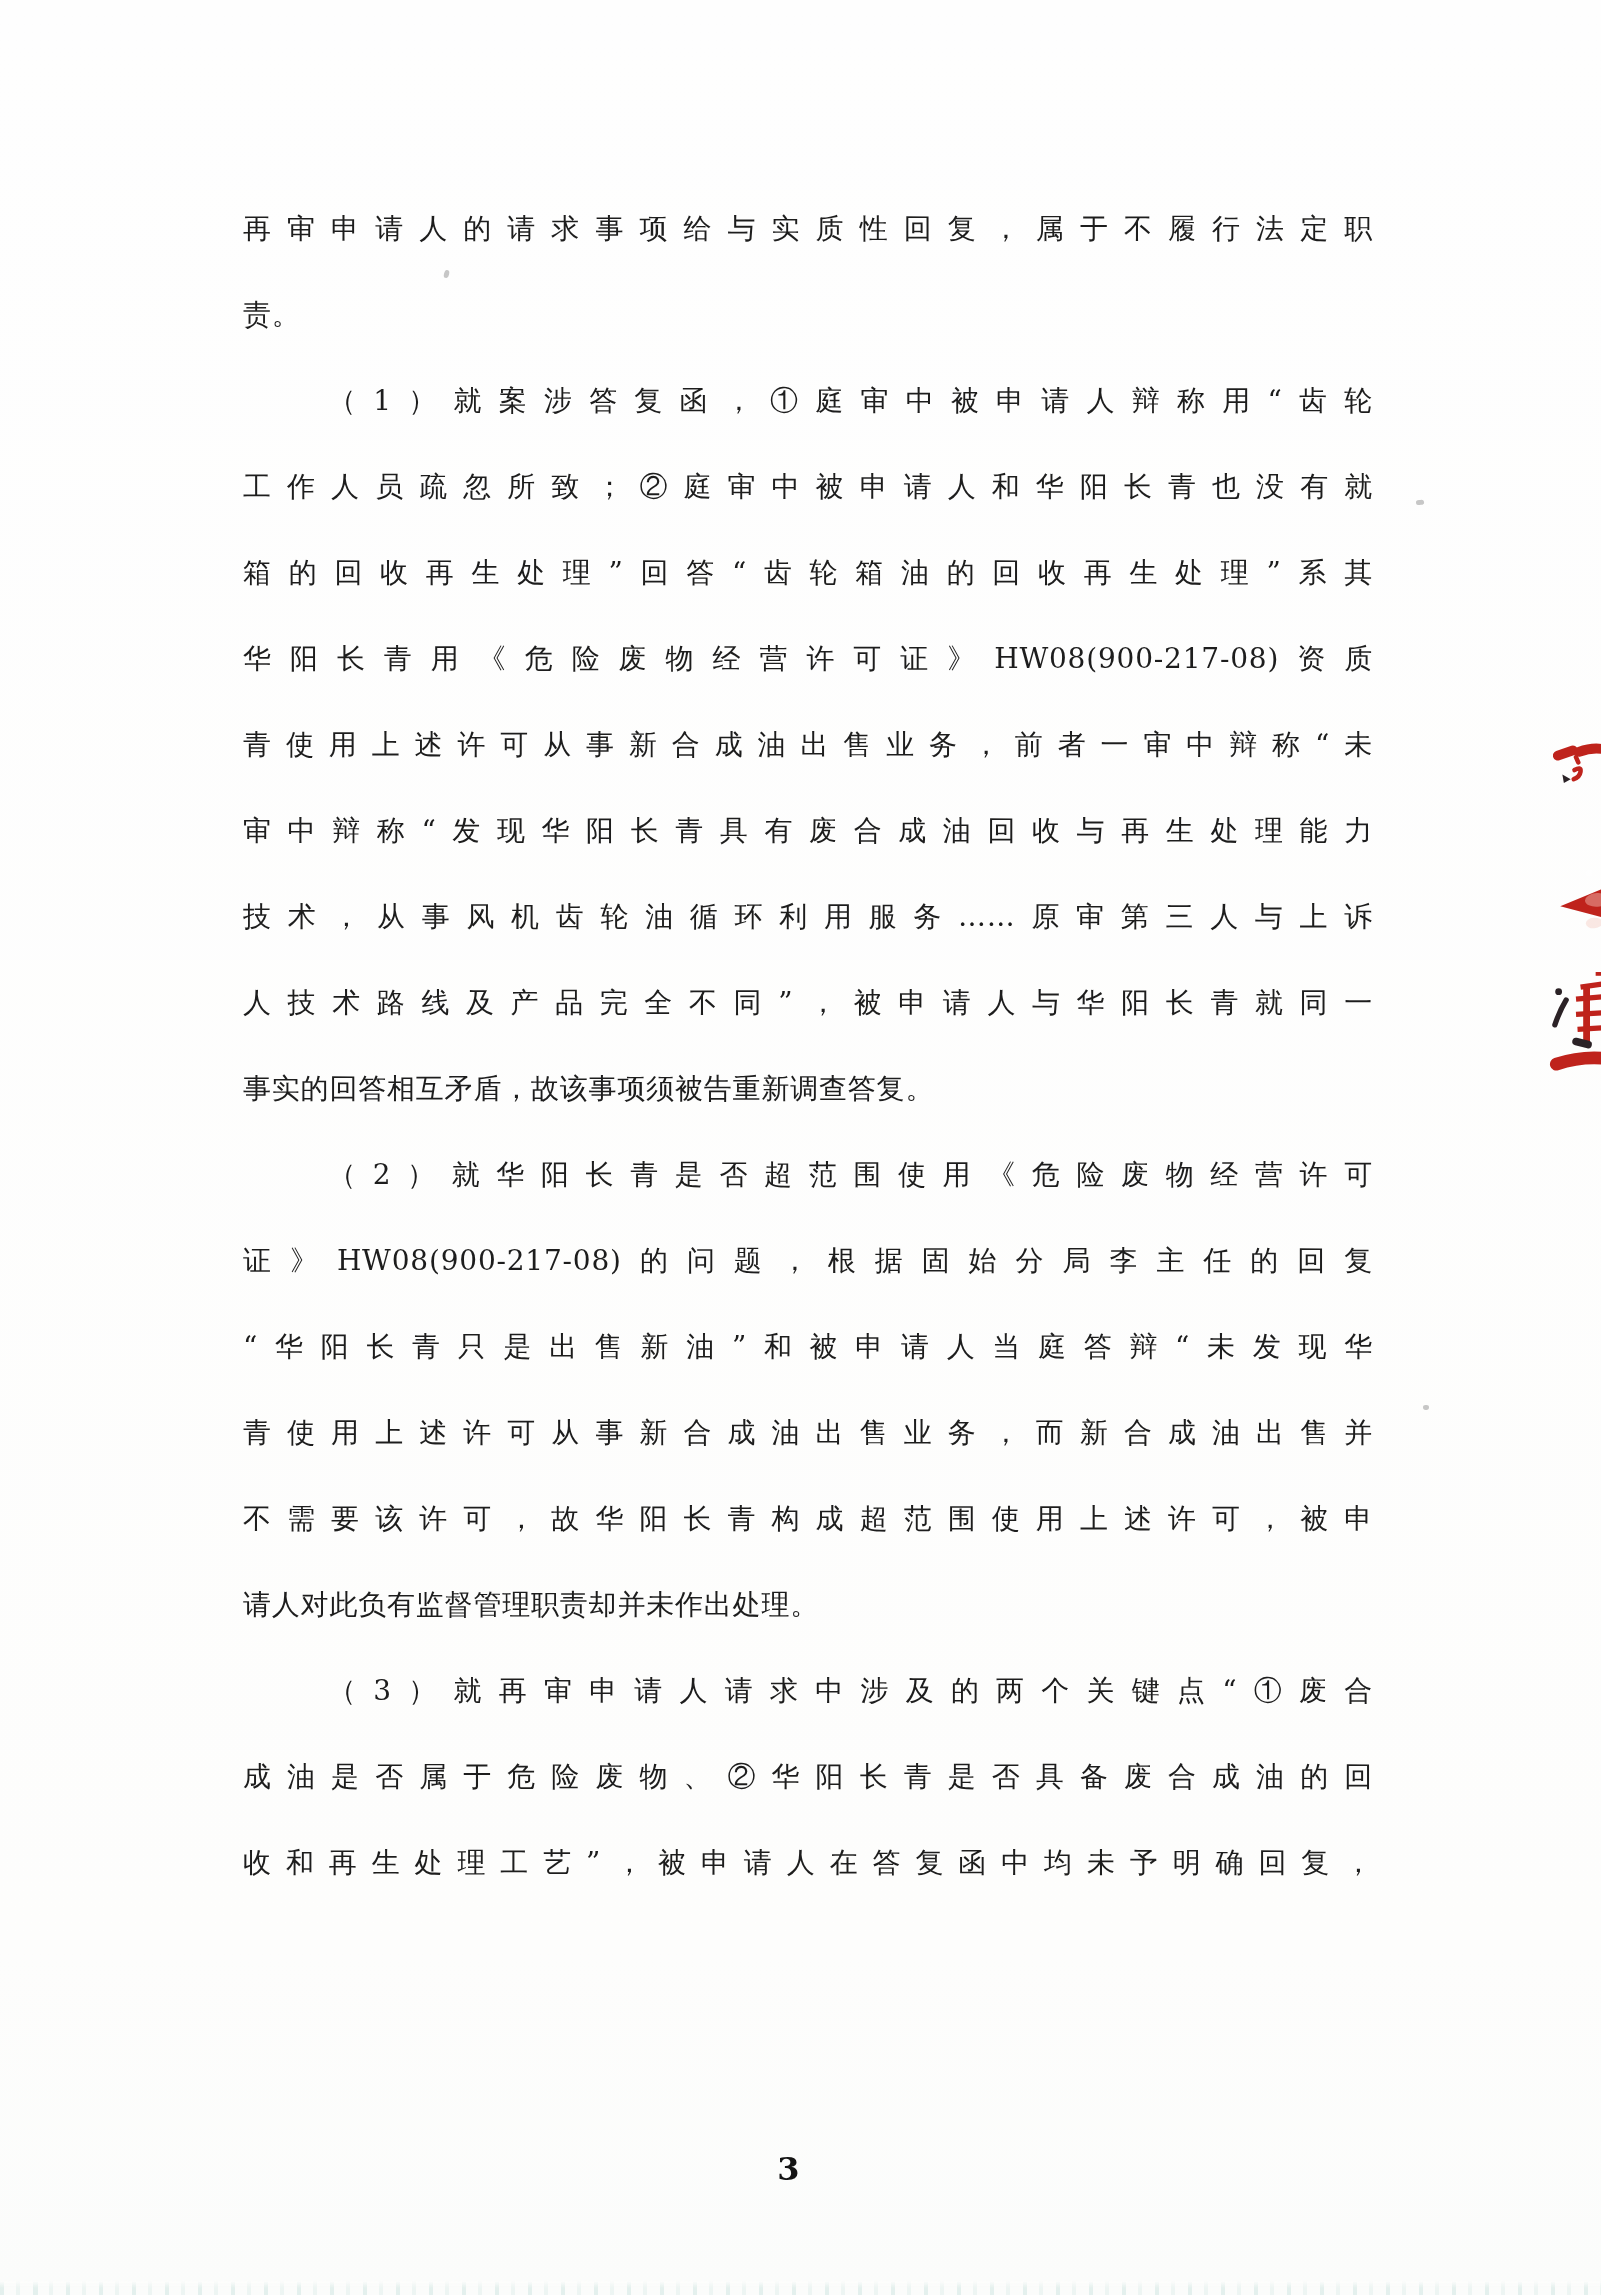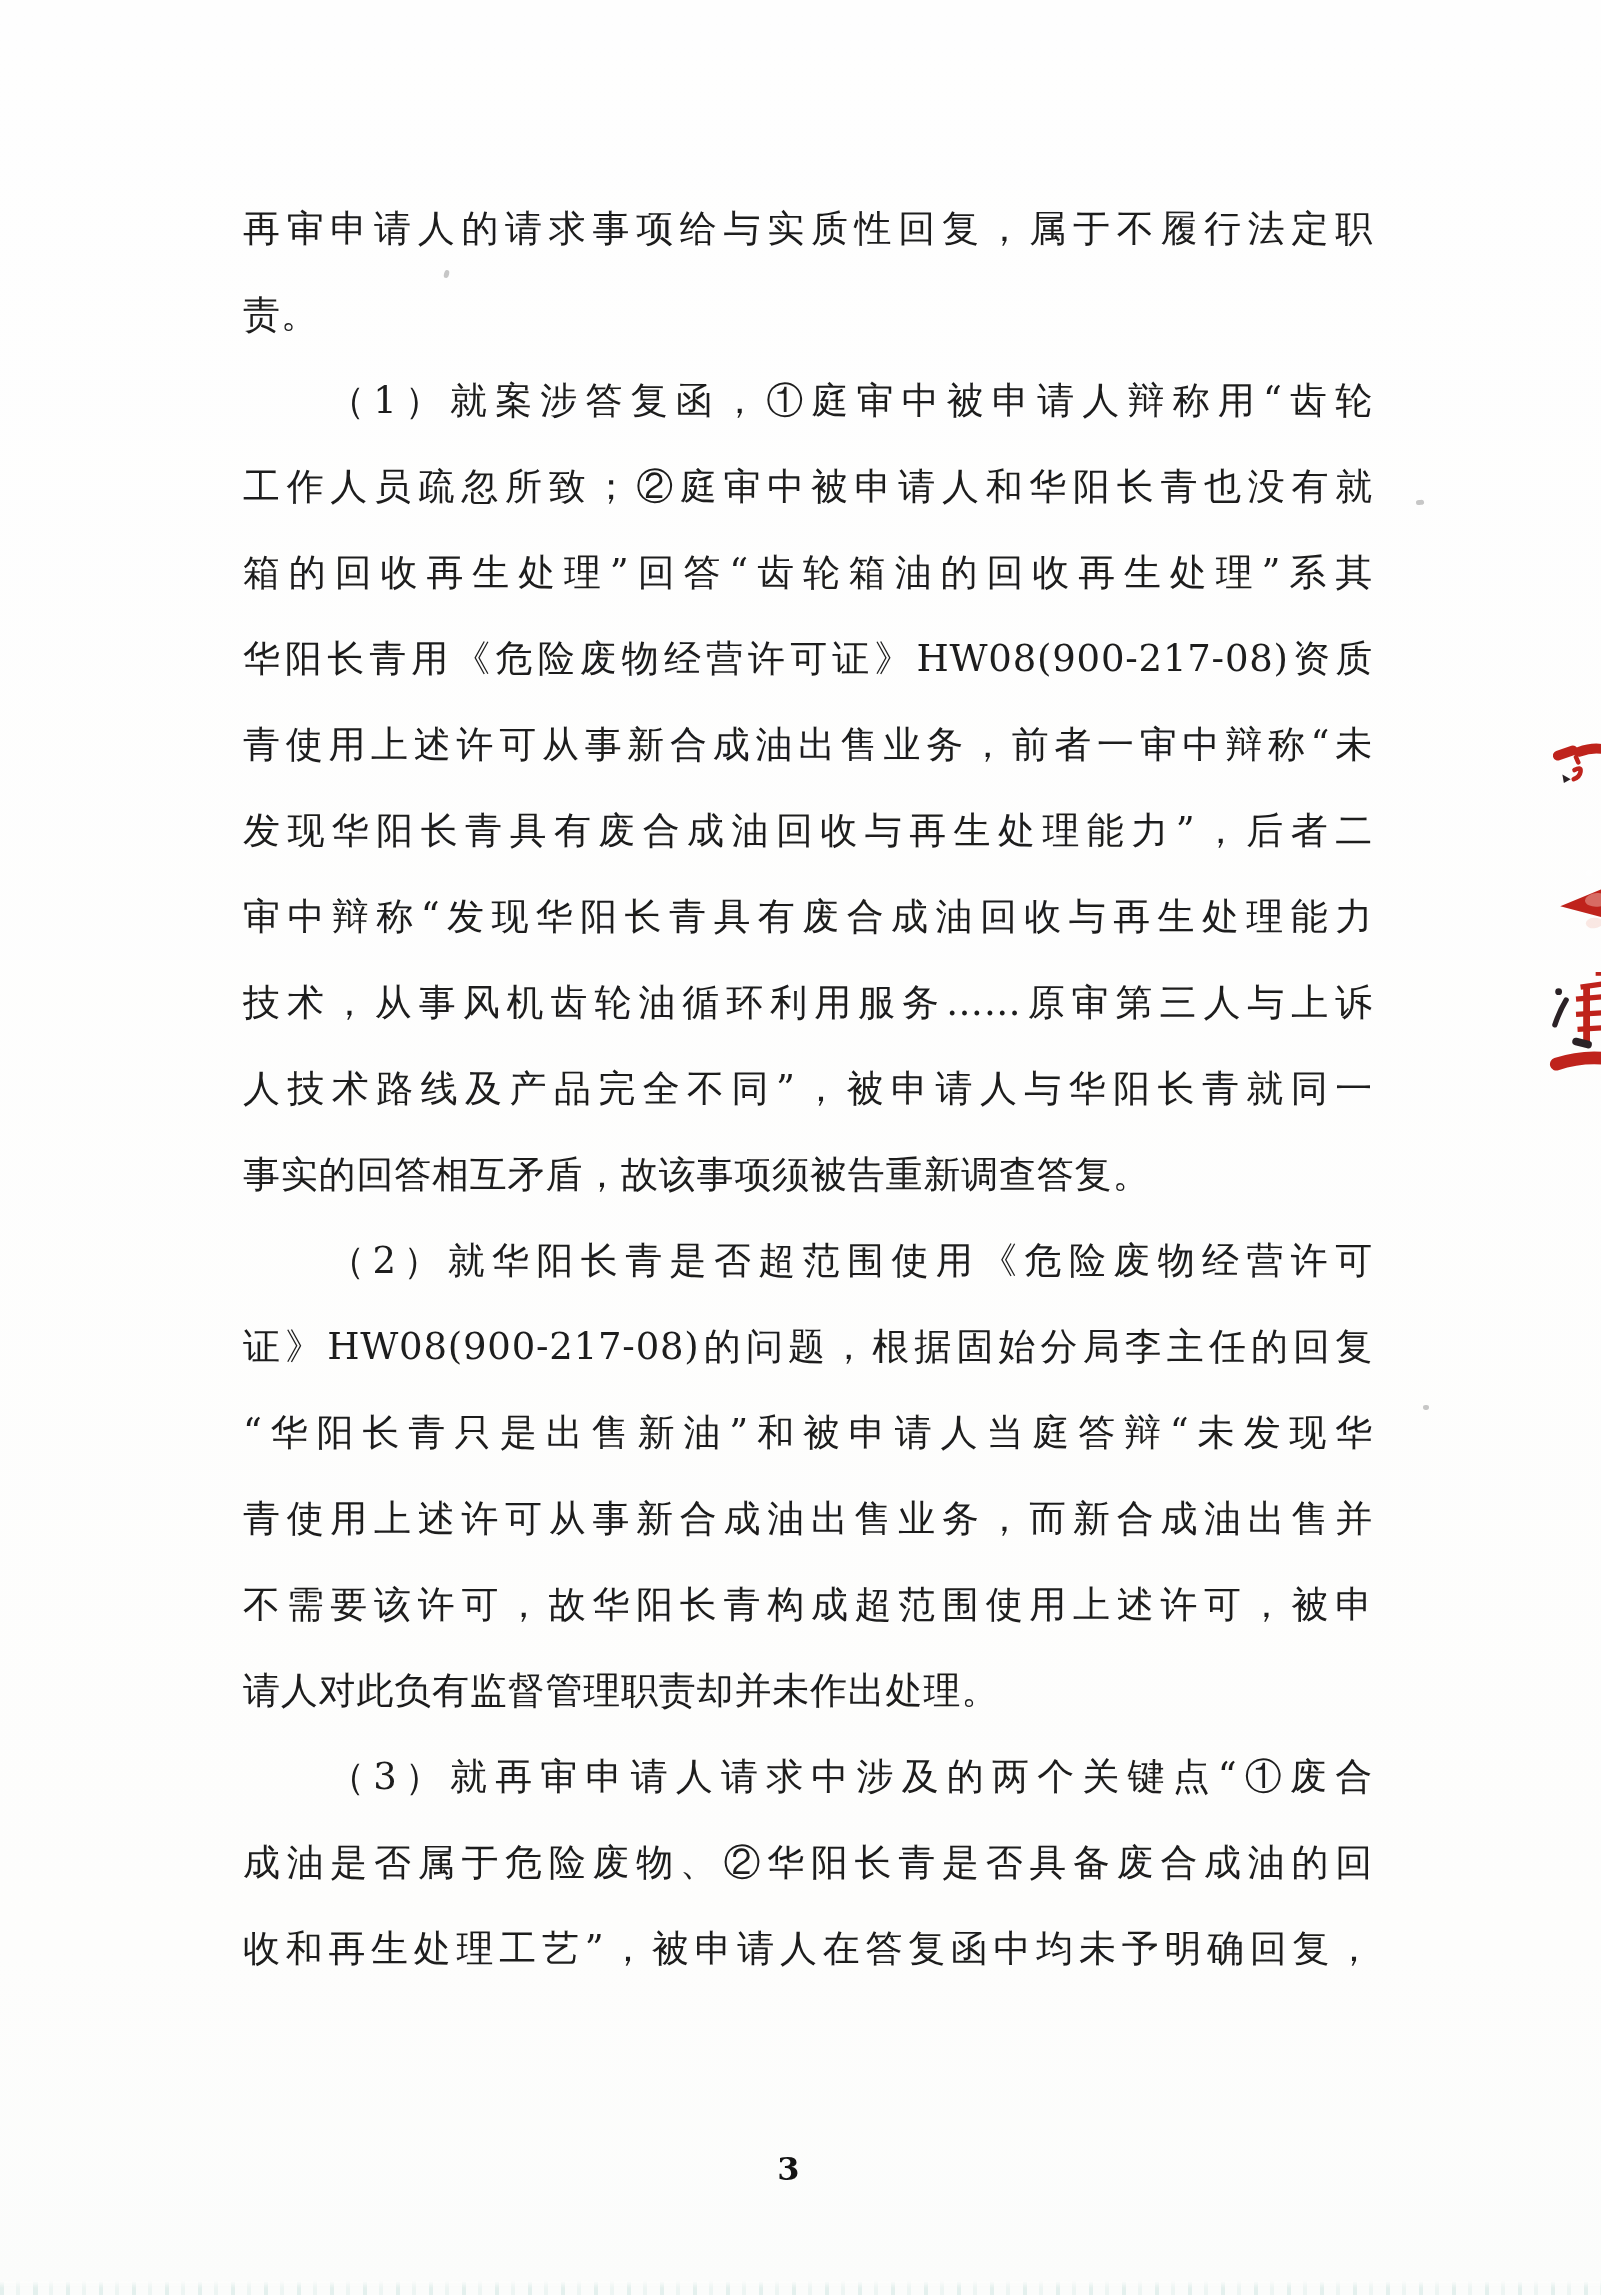--- a/index.html
+++ b/index.html
@@ -15,21 +15,21 @@
     background: linear-gradient(180deg, #fefefe 0%, #fdfdfc 85%, #fbfcfb 100%);
   }
   .text-block {
     position: absolute;
     left: 243px; top: 186px;
     width: 1130px;
   }
   .line {
     height: 86px;
     line-height: 86px;
-    font-size: 37px;
+    font-size: 28px;
     letter-spacing: 0.8px;
     color: #1d1d1d;
     text-align: justify;
     text-align-last: justify;
     text-justify: inter-character;
     white-space: normal;
     overflow: hidden;
   }
   .line.indent { text-indent: 85px; }
   .line.end { text-align: left; text-align-last: left; }
@@ -81,21 +81,20 @@
 <div class="page">
 
   <div class="text-block">
     <div class="line">再审申请人的请求事项给与实质性回复，属于不履行法定职</div>
     <div class="line end">责。</div>
     <div class="line indent">（1）就案涉答复函，①庭审中被申请人辩称用“齿轮</div>
     <div class="line">工作人员疏忽所致；②庭审中被申请人和华阳长青也没有就</div>
     <div class="line">箱的回收再生处理”回答“齿轮箱油的回收再生处理”系其</div>
     <div class="line">华阳长青用《危险废物经营许可证》HW08(900-217-08)资质</div>
     <div class="line">青使用上述许可从事新合成油出售业务，前者一审中辩称“未</div>
-    <div class="line">发现华阳长青具有废合成油回收与再生处理能力”，后者二</div>
     <div class="line">审中辩称“发现华阳长青具有废合成油回收与再生处理能力</div>
     <div class="line">技术，从事风机齿轮油循环利用服务……原审第三人与上诉</div>
     <div class="line">人技术路线及产品完全不同”，被申请人与华阳长青就同一</div>
     <div class="line end">事实的回答相互矛盾，故该事项须被告重新调查答复。</div>
     <div class="line indent">（2）就华阳长青是否超范围使用《危险废物经营许可</div>
     <div class="line">证》HW08(900-217-08)的问题，根据固始分局李主任的回复</div>
     <div class="line">“华阳长青只是出售新油”和被申请人当庭答辩“未发现华</div>
     <div class="line">青使用上述许可从事新合成油出售业务，而新合成油出售并</div>
     <div class="line">不需要该许可，故华阳长青构成超范围使用上述许可，被申</div>
     <div class="line end">请人对此负有监督管理职责却并未作出处理。</div>

